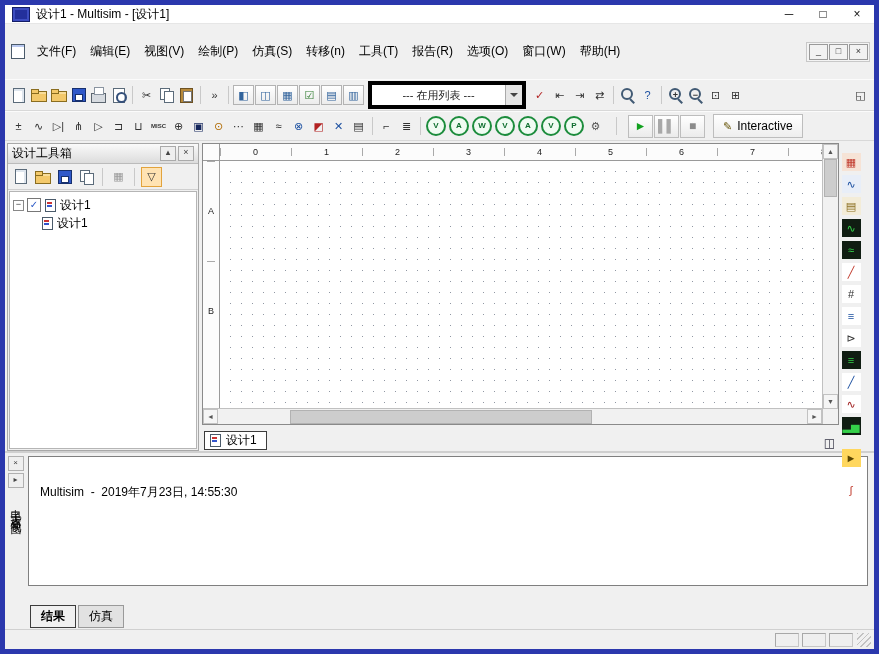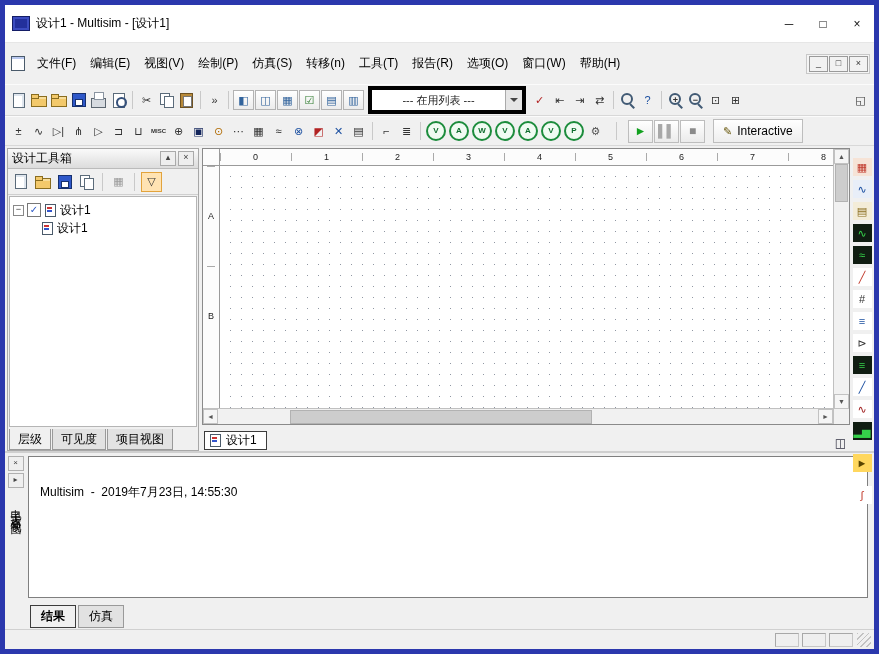--- a/index.html
+++ b/index.html
@@ -1,27 +1,27 @@
 <!DOCTYPE html>
 <html><head>
 <meta charset="utf-8">
 <style>
   html,body{margin:0;padding:0;background:#fff;}
   .win{width:879px;height:654px;box-sizing:border-box;border:5px solid #2b38ad;display:flex;flex-direction:column;
        background:#f0f0f0;font-family:"Liberation Sans","DejaVu Sans",sans-serif;font-size:12px;color:#000;overflow:hidden;}
 
   
-  .titlebar{height:37px;flex:0 0 auto;background:#fff;display:flex;align-items:center;padding-left:7px;gap:6px;}
+  .titlebar{height:18px;flex:0 0 auto;background:#fff;display:flex;align-items:center;padding-left:7px;gap:6px;}
   .app-icon{width:16px;height:13px;background:#23309c;border:1px solid #141d66;box-shadow:inset 0 0 0 2px #3c4cc0;flex:0 0 auto;}
   .title{font-size:12px;}
   .wc-group{margin-left:auto;display:flex;height:100%;}
   .wc{width:34px;display:flex;align-items:center;justify-content:center;font-size:12px;color:#111;}
 
   
-  .menubar{height:23px;flex:0 0 auto;display:flex;align-items:center;background:#f0f0f0;border-top:1px solid #e6e6e6;padding:9px 4px;}
+  .menubar{height:23px;flex:0 0 auto;display:flex;align-items:center;background:#f0f0f0;border-top:1px solid #e6e6e6;padding:16px 4px;}
   .mdi-doc{width:12px;height:13px;background:#fff;border:1px solid #4a5a6a;box-shadow:inset 0 2px 0 #b9c8ef;margin:0 5px 0 2px;flex:0 0 auto;}
   .menu-items{display:flex;}
   .menu-item{padding:2px 7px;white-space:nowrap;}
   .mdi-group{margin-left:auto;display:flex;border:1px solid #c8c8c8;padding:1px;background:#f4f4f4;}
   .mdi-btn{width:17px;height:14px;border:1px solid #9a9a9a;background:#f2f2f2;font-size:9px;line-height:12px;text-align:center;color:#333;margin-left:1px;}
 
   
   .toolbar{flex:0 0 auto;display:flex;align-items:center;padding:0 4px;border-top:1px solid #fbfbfb;border-bottom:1px solid #d8d8d8;background:#f0f0f0;}
   .tb1{height:30px;}
   .tb2{height:28px;}
@@ -56,21 +56,21 @@
   
   .dd{width:150px;height:20px;background:#fff;border:4px solid #000000;display:flex;align-items:center;margin:0 4px;flex:0 0 auto;}
   .dd-text{flex:1;font-size:11px;color:#222;text-align:center;white-space:nowrap;overflow:hidden;}
   .dd-btn{width:16px;height:100%;background:#e6e6e6;border-left:1px solid #aaa;position:relative;flex:0 0 auto;}
   .dd-btn::after{content:"";position:absolute;left:4px;top:8px;border:4px solid transparent;border-top-color:#444;}
   
   .interactive{display:flex;align-items:center;gap:5px;margin-left:8px;border:1px solid #bdbdbd;background:linear-gradient(#ffffff,#eeeeee);height:22px;padding:0 9px;font-size:12px;}
   .int-ic{font-size:11px;color:#6b5a10;}
 
   
-  .main{flex:1;display:flex;min-height:0;padding:2px 0 0 2px;}
+  .main{flex:1;display:flex;min-height:0;padding:2px 11px 0 2px;}
   .left-panel{width:190px;flex:0 0 auto;display:flex;flex-direction:column;border:1px solid #a8a8a8;background:#f0f0f0;}
   .lp-header{height:19px;flex:0 0 auto;display:flex;align-items:center;background:linear-gradient(#fafafa,#dcdcdc);border-bottom:1px solid #bbb;padding:0 4px;}
   .lp-title{flex:1;}
   .lp-hbtn{width:14px;height:13px;border:1px solid #aaa;background:#eee;font-size:9px;line-height:11px;text-align:center;margin-left:2px;color:#444;}
   .lp-toolbar{height:25px;flex:0 0 auto;display:flex;align-items:center;padding:0 3px;gap:3px;border-bottom:1px solid #cfcfcf;}
   .lp-tree{flex:1;background:#fff;border:1px solid #b5b5b5;margin:1px;padding:4px 3px;overflow:hidden;}
   .tree-row{display:flex;align-items:center;height:18px;gap:3px;}
   .tree-row.child{padding-left:28px;}
   .expand-box{width:9px;height:9px;border:1px solid #888;background:#fff;font-size:9px;line-height:7px;text-align:center;color:#333;flex:0 0 auto;}
   .checkbox{width:12px;height:12px;border:1px solid #777;background:#fff;color:#2a58c6;font-size:10px;font-weight:bold;line-height:11px;text-align:center;flex:0 0 auto;}
@@ -109,21 +109,21 @@
   .instrument-bar{width:24px;flex:0 0 auto;display:flex;flex-direction:column;align-items:center;padding-top:10px;gap:4px;}
 
   
   .bottom-panel{height:176px;flex:0 0 auto;display:flex;border-top:2px solid #cfcfcf;background:#f0f0f0;}
   .bp-strip{width:21px;flex:0 0 auto;display:flex;flex-direction:column;align-items:center;padding-top:3px;}
   .bp-sbtn{width:14px;height:13px;border:1px solid #b0b0b0;background:#efefef;font-size:8px;line-height:11px;text-align:center;color:#444;margin-bottom:2px;}
   .bp-vlabel{writing-mode:vertical-rl;font-size:11px;margin-top:10px;letter-spacing:3px;}
   .bp-main{flex:1;display:flex;flex-direction:column;min-width:0;padding:3px 6px 0 2px;}
   .bp-content{flex:1;background:#fff;border:1px solid #7f7f7f;padding:27px 11px;overflow:hidden;}
   .bp-line{white-space:pre;}
-  .bp-tabs{height:22px;flex:0 0 auto;display:flex;align-items:flex-end;gap:2px;padding:8px 0 1px 2px;}
+  .bp-tabs{height:22px;flex:0 0 auto;display:flex;align-items:flex-end;gap:2px;padding:20px 0 1px 2px;}
   .bp-tab{border:1px solid #9a9a9a;background:#e2e2e2;padding:2px 10px;}
   .bp-tab.active{background:#f0f0f0;border-color:#3c3c3c;font-weight:bold;}
 
   
   .statusbar{height:19px;flex:0 0 auto;display:flex;align-items:center;background:#f0f0f0;border-top:1px solid #d0d0d0;padding:0 3px;}
   .status-spacer{flex:1;}
   .status-seg{width:22px;height:12px;border:1px solid #c6c6c6;border-top-color:#a8a8a8;border-left-color:#a8a8a8;background:#efefef;margin-left:3px;}
   .status-grip{width:14px;height:14px;margin-left:4px;background:repeating-linear-gradient(135deg,#c2c2c2 0 1px,transparent 1px 4px);}
 </style>
 </head>
@@ -274,25 +274,20 @@
           <span class="expand-box">−</span>
           <span class="checkbox">✓</span>
           <span class="ic-sheet"></span>
           <span class="tree-label">设计1</span>
         </div>
         <div class="tree-row child">
           <span class="ic-sheet"></span>
           <span class="tree-label">设计1</span>
         </div>
       </div>
-      <div class="lp-tabs">
-          <div class="lp-tab active">层级</div>
-          <div class="lp-tab">可见度</div>
-          <div class="lp-tab">项目视图</div>
-        </div>
     </div>
 
     <div class="center">
       <div class="canvas-wrap">
         <div class="canvas-left">
           <div class="rulers-row">
             <div class="corner"></div>
             <div class="hruler">
                 <div class="hr-cell">0</div>
                 <div class="hr-cell">1</div>

